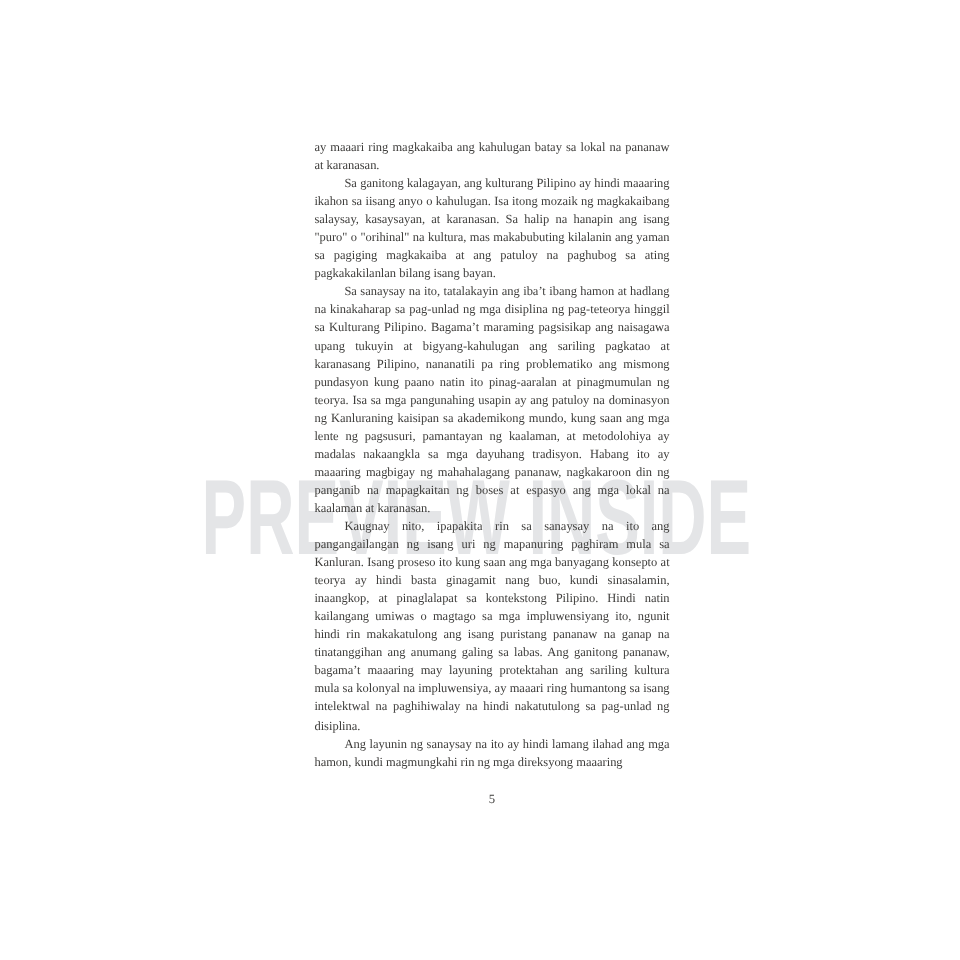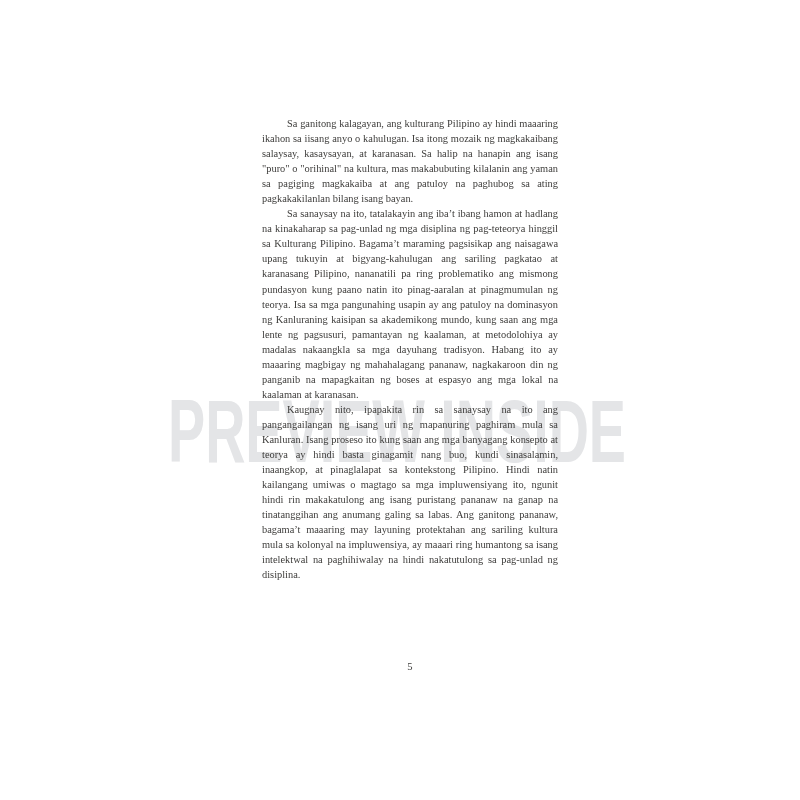--- a/index.html
+++ b/index.html
@@ -56,20 +56,22 @@
 </head>
 <body>
 
 <div class="canvas">
 
   <svg class="watermark-svg" width="800" height="110" viewBox="0 0 800 110" aria-hidden="true">
     <text x="168" y="90" textLength="458" lengthAdjust="spacingAndGlyphs" font-family="Liberation Sans, DejaVu Sans, sans-serif" font-weight="bold" font-size="89" fill="#e4e5e7">PREVIEW INSIDE</text>
   </svg>
 
   <div class="textblock">
+      <p><span>ay maaari ring magkakaiba ang kahulugan batay sa lokal na pananaw at karanasan.</span></p>
       <p class="indent"><span>Sa ganitong kalagayan, ang kulturang Pilipino ay hindi maaaring ikahon sa iisang anyo o kahulugan. Isa itong mozaik ng magkakaibang salaysay, kasaysayan, at karanasan. Sa halip na hanapin ang isang "puro" o "orihinal" na kultura, mas makabubuting kilalanin ang yaman sa pagiging magkakaiba at ang patuloy na paghubog sa ating pagkakakilanlan bilang isang bayan.</span></p>
       <p class="indent"><span>Sa sanaysay na ito, tatalakayin ang iba’t ibang hamon at hadlang na kinakaharap sa pag-unlad ng mga disiplina ng pag-teteorya hinggil sa Kulturang Pilipino. Bagama’t maraming pagsisikap ang naisagawa upang tukuyin at bigyang-kahulugan ang sariling pagkatao at karanasang Pilipino, nananatili pa ring problematiko ang mismong pundasyon kung paano natin ito pinag-aaralan at pinagmumulan ng teorya. Isa sa mga pangunahing usapin ay ang patuloy na dominasyon ng Kanluraning kaisipan sa akademikong mundo, kung saan ang mga lente ng pagsusuri, pamantayan ng kaalaman, at metodolohiya ay madalas nakaangkla sa mga dayuhang tradisyon. Habang ito ay maaaring magbigay ng mahahalagang pananaw, nagkakaroon din ng panganib na mapagkaitan ng boses at espasyo ang mga lokal na kaalaman at karanasan.</span></p>
       <p class="indent"><span>Kaugnay nito, ipapakita rin sa sanaysay na ito ang pangangailangan ng isang </span><span class="it">uri ng mapanuring paghiram</span><span> mula sa Kanluran. Isang proseso ito kung saan ang mga banyagang konsepto at teorya ay hindi basta ginagamit nang buo, kundi sinasalamin, inaangkop, at pinaglalapat sa kontekstong Pilipino. Hindi natin kailangang umiwas o magtago sa mga impluwensiyang ito, ngunit hindi rin makakatulong ang isang </span><span class="it">puristang pananaw</span><span> na ganap na tinatanggihan ang anumang galing sa labas. Ang ganitong pananaw, bagama’t maaaring may layuning protektahan ang sariling kultura mula sa kolonyal na impluwensiya, ay maaari ring humantong sa isang intelektwal na paghihiwalay na hindi nakatutulong sa pag-unlad ng disiplina.</span></p>
+      <p class="indent"><span>Ang layunin ng sanaysay na ito ay hindi lamang ilahad ang mga hamon, kundi magmungkahi rin ng mga direksyong maaaring</span></p>
     </div>
 
   <div class="pagenum">5</div>
 
 </div>
 
 </body></html>

